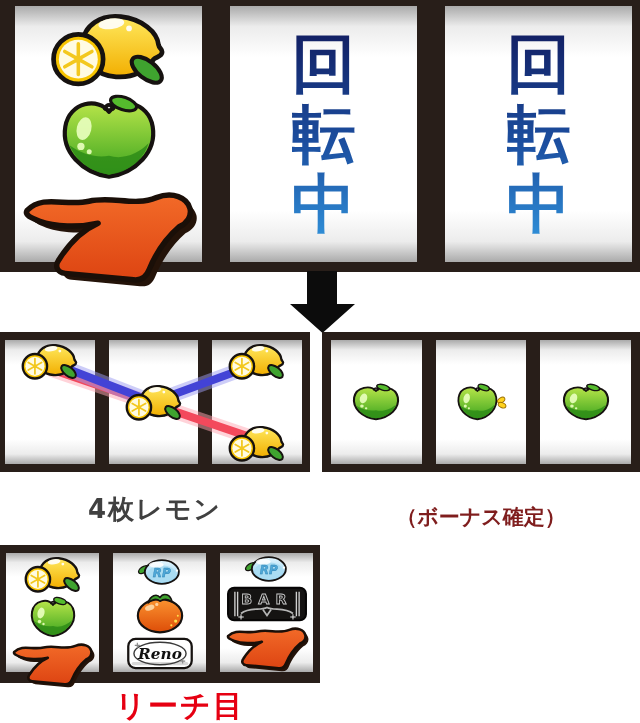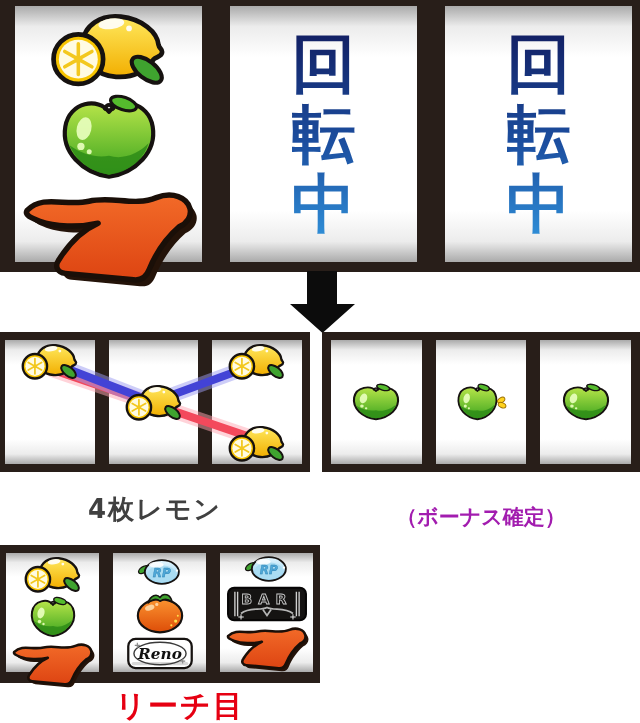--- a/index.html
+++ b/index.html
@@ -16,21 +16,21 @@
   .cell{display:flex;align-items:center;justify-content:center;overflow:visible;}
   .sym{position:relative;z-index:4;display:block;}
   .spin{font-weight:bold;font-size:64px;line-height:70px;text-align:center;
         background:linear-gradient(180deg,#121e62 0%,#1c4fa0 55%,#2f8fd8 100%);
         -webkit-background-clip:text;background-clip:text;color:transparent;}
   .lines{position:absolute;left:0;top:0;width:100%;height:100%;z-index:3;pointer-events:none;}
   .arrow{position:absolute;left:290px;top:271px;width:65px;height:62px;}
   .caption{position:absolute;text-align:center;font-weight:bold;white-space:nowrap;}
   .cap-lemon{left:0;top:492px;width:310px;font-size:26px;color:#404040;letter-spacing:2px;}
   .cap-apple{left:322px;top:472px;width:318px;font-size:27px;color:#e60012;letter-spacing:1px;}
-  .cap-bonus{left:322px;top:503px;width:318px;font-size:21px;color:#a21caf;}
+  .cap-bonus{left:322px;top:503px;width:318px;font-size:21px;color:#7f1d1d;}
   .cap-reach{left:0;top:686px;width:360px;font-size:30px;color:#e60012;letter-spacing:2px;}
   
   .m-top .sym-lemon{width:118px;height:85px}
   .m-top .sym-apple{width:104px;height:92px}
   .m-top .sym-seven{width:182px;height:105px}
   .m-midleft .sym-lemon{width:58px;height:42px}
   .m-midright .sym-apple,.m-midright .sym-apple_butterfly{width:52px;height:40px}
   .m-bottom .sym-lemon{width:58px;height:42px}
   .m-bottom .sym-apple{width:50px;height:44px}
   .m-bottom .sym-seven{width:86px;height:49px}

